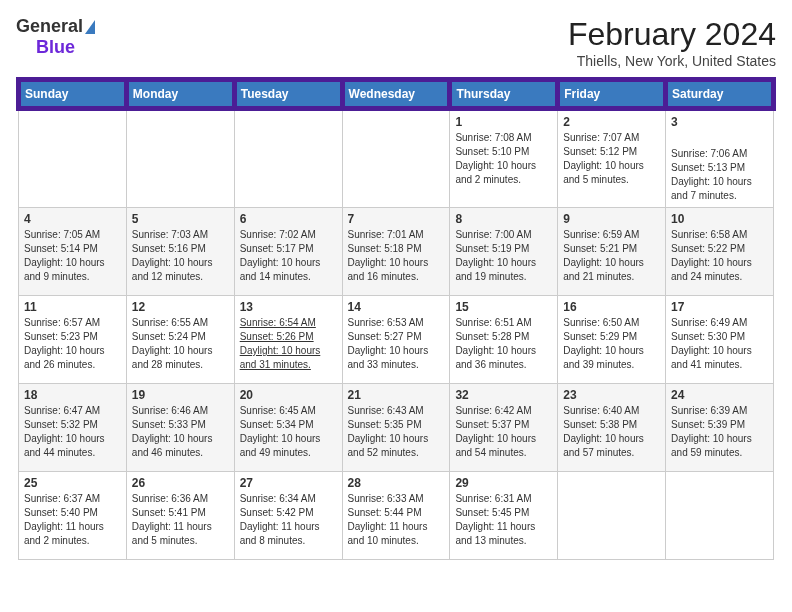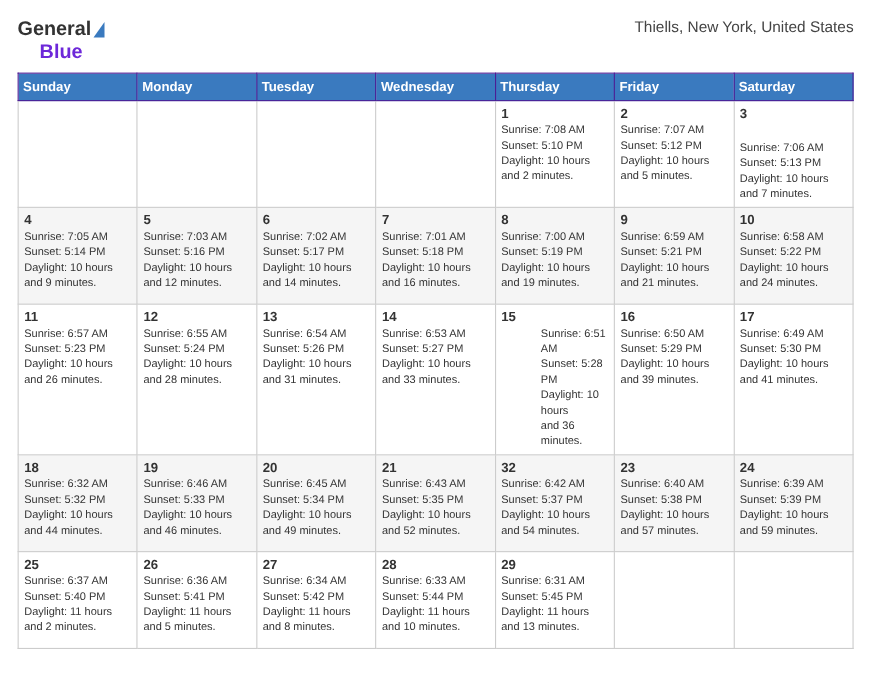--- a/index.html
+++ b/index.html
@@ -61,21 +61,21 @@
       border-collapse: collapse;
       table-layout: fixed;
     }
     thead tr th {
       background: #3a7abf;
       color: #fff;
       font-size: 12px;
       font-weight: bold;
       padding: 5px 4px;
       text-align: left;
-      border: 1px solid #4c1d95;
+      border: 5px solid #4c1d95;
     }
     tbody tr td {
       border: 1px solid #ccc;
       vertical-align: top;
       padding: 4px 5px;
       font-size: 10px;
       color: #333;
       height: 88px;
       background: #fff;
     }
@@ -102,20 +102,21 @@
 
 <div class="header-area">
   <div class="logo">
     <div class="logo-row">
       <span class="logo-general">General</span>
       <span class="logo-icon"></span>
     </div>
     <span class="logo-blue">Blue</span>
   </div>
   <div class="title-area">
+    <div class="month-title">February 2024</div>
     <div class="location-title">Thiells, New York, United States</div>
   </div>
 </div>
 
 <table>
   <thead>
     <tr id="header-row">
     <th>Sunday</th>
         <th>Monday</th>
         <th>Tuesday</th>
@@ -214,35 +215,35 @@
         </td>
         <td>
           <span class="day-num">12</span>
           <div class="cell-text" style="white-space: pre-line;">Sunrise: 6:55 AM
 Sunset: 5:24 PM
 Daylight: 10 hours
 and 28 minutes.</div>
         </td>
         <td>
           <span class="day-num">13</span>
-          <div class="cell-text" style="white-space: pre-line;">Sunrise: 6:54 AM
+          <div class="cell-text" style="white-space: pre-line; text-decoration: underline;">Sunrise: 6:54 AM
 Sunset: 5:26 PM
 Daylight: 10 hours
 and 31 minutes.</div>
         </td>
         <td>
           <span class="day-num">14</span>
           <div class="cell-text" style="white-space: pre-line;">Sunrise: 6:53 AM
 Sunset: 5:27 PM
 Daylight: 10 hours
 and 33 minutes.</div>
         </td>
         <td>
           <span class="day-num">15</span>
-          <div class="cell-text" style="white-space: pre-line; margin-left: 36px;">Sunrise: 6:51 AM
+          <div class="cell-text" style="white-space: pre-line;">Sunrise: 6:51 AM
 Sunset: 5:28 PM
 Daylight: 10 hours
 and 36 minutes.</div>
         </td>
         <td>
           <span class="day-num">16</span>
           <div class="cell-text" style="white-space: pre-line;">Sunrise: 6:50 AM
 Sunset: 5:29 PM
 Daylight: 10 hours
 and 39 minutes.</div>
@@ -251,21 +252,21 @@
           <span class="day-num">17</span>
           <div class="cell-text" style="white-space: pre-line;">Sunrise: 6:49 AM
 Sunset: 5:30 PM
 Daylight: 10 hours
 and 41 minutes.</div>
         </td>
       </tr>
       <tr>
         <td>
           <span class="day-num">18</span>
-          <div class="cell-text" style="white-space: pre-line;">Sunrise: 6:32 AM
+          <div class="cell-text" style="white-space: pre-line;">Sunrise: 6:47 AM
 Sunset: 5:32 PM
 Daylight: 10 hours
 and 44 minutes.</div>
         </td>
         <td>
           <span class="day-num">19</span>
           <div class="cell-text" style="white-space: pre-line;">Sunrise: 6:46 AM
 Sunset: 5:33 PM
 Daylight: 10 hours
 and 46 minutes.</div>

